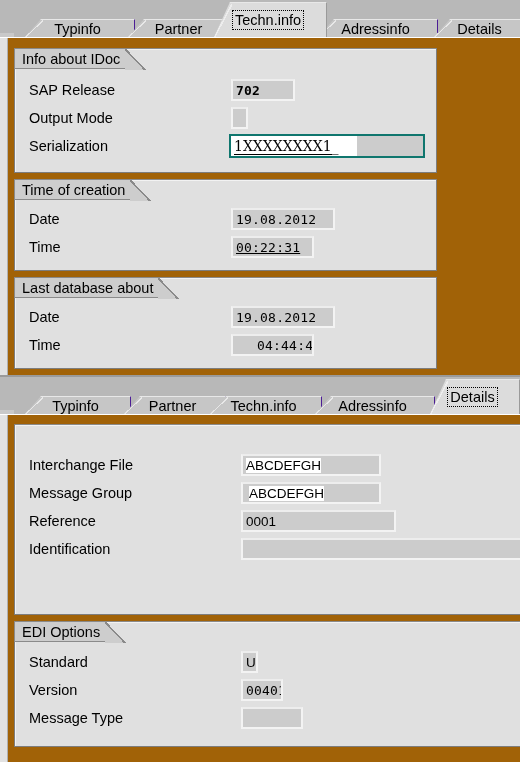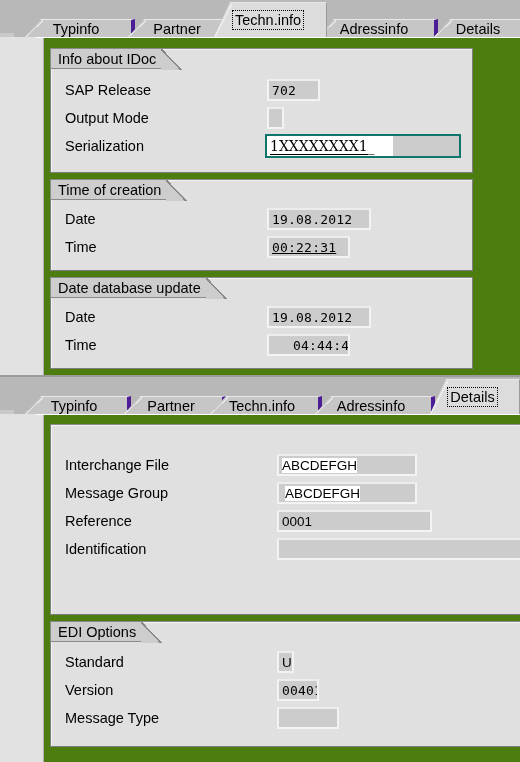--- a/index.html
+++ b/index.html
@@ -46,21 +46,21 @@
     left: 0; bottom: 0;
     width: 14px; height: 4px;
     background: #c9c9c9;
   }
   .tab {
     position: absolute;
     bottom: 0;
     height: 18px;
     background: #c6c6c6;
     border-top: 1px solid #e8e8e8;
-    border-right: 4px solid #4c1d95;
+    border-right: 1px solid #4c1d95;
     box-sizing: border-box;
     display: flex;
     align-items: center;
     justify-content: center;
     padding: 0 9px 0 5px;
     font-size: 14.5px;
     color: #000;
     white-space: nowrap;
     clip-path: polygon(16px 0, 100% 0, 100% 100%, 0 100%);
     cursor: default;
@@ -87,23 +87,22 @@
     z-index: 2;
     padding: 1px 2px;
   }
   .tab.active .tab-label {
     outline: 1px dotted #000;
   }
 
   
   .tab-content {
     position: relative;
-    background: #4d7c0f;
+    background: #a16207;
     border-top: 1px solid #ffffff;
-    margin-left: 36px;
   }
   #screen-top .tab-content { height: 338px; }
   #screen-bottom .tab-content { height: 348px; }
 
   .content-rail {
     position: absolute;
     left: 0; top: 0;
     width: 7px; height: 100%;
     background: #e2e2e2;
     border-right: 1px solid #b0b0b0;
@@ -233,21 +232,21 @@
     </div>
   </div>
 
   <div class="tab-content">
     <div class="content-rail"></div>
 
     <div class="group" style="left:14px; top:10px; width:423px; height:125px;">
       <div class="group-title">Info about IDoc</div>
 
       <div class="row-label" style="left:14px; top:33px;text-align:right;">SAP Release</div>
-      <div class="field mono" style="left:216px; top:30px; width:53px;">702</div>
+      <div class="field mono" style="left:216px; top:30px; width:64px;font-weight:bold;">702</div>
 
       <div class="row-label" style="left:14px; top:61px;">Output Mode</div>
       <div class="field" style="left:216px; top:58px; width:17px;"></div>
 
       <div class="row-label" style="left:14px; top:89px;">Serialization</div>
       <div class="field-serial" style="left:214px; top:85px; width:196px;">
         <span class="entry" style="width:123px;">
           <u>1XXXXXXXX1</u>
             <span class="caret">_</span>
         </span>
@@ -258,21 +257,21 @@
       <div class="group-title">Time of creation</div>
 
       <div class="row-label" style="left:14px; top:31px;">Date</div>
       <div class="field mono" style="left:216px; top:28px; width:104px;">19.08.2012</div>
 
       <div class="row-label" style="left:14px; top:59px;">Time</div>
       <div class="field mono" style="left:216px; top:56px; width:83px;text-decoration:underline;">00:22:31</div>
     </div>
 
     <div class="group" style="left:14px; top:239px; width:423px; height:92px;">
-      <div class="group-title">Date database update</div>
+      <div class="group-title">Last database about</div>
 
       <div class="row-label" style="left:14px; top:31px;">Date</div>
       <div class="field mono" style="left:216px; top:28px; width:104px;">19.08.2012</div>
 
       <div class="row-label" style="left:14px; top:59px;">Time</div>
       <div class="field mono" style="left:216px; top:56px; width:83px;padding-left:24px;">04:44:40</div>
     </div>
   </div>
 </div>
 

